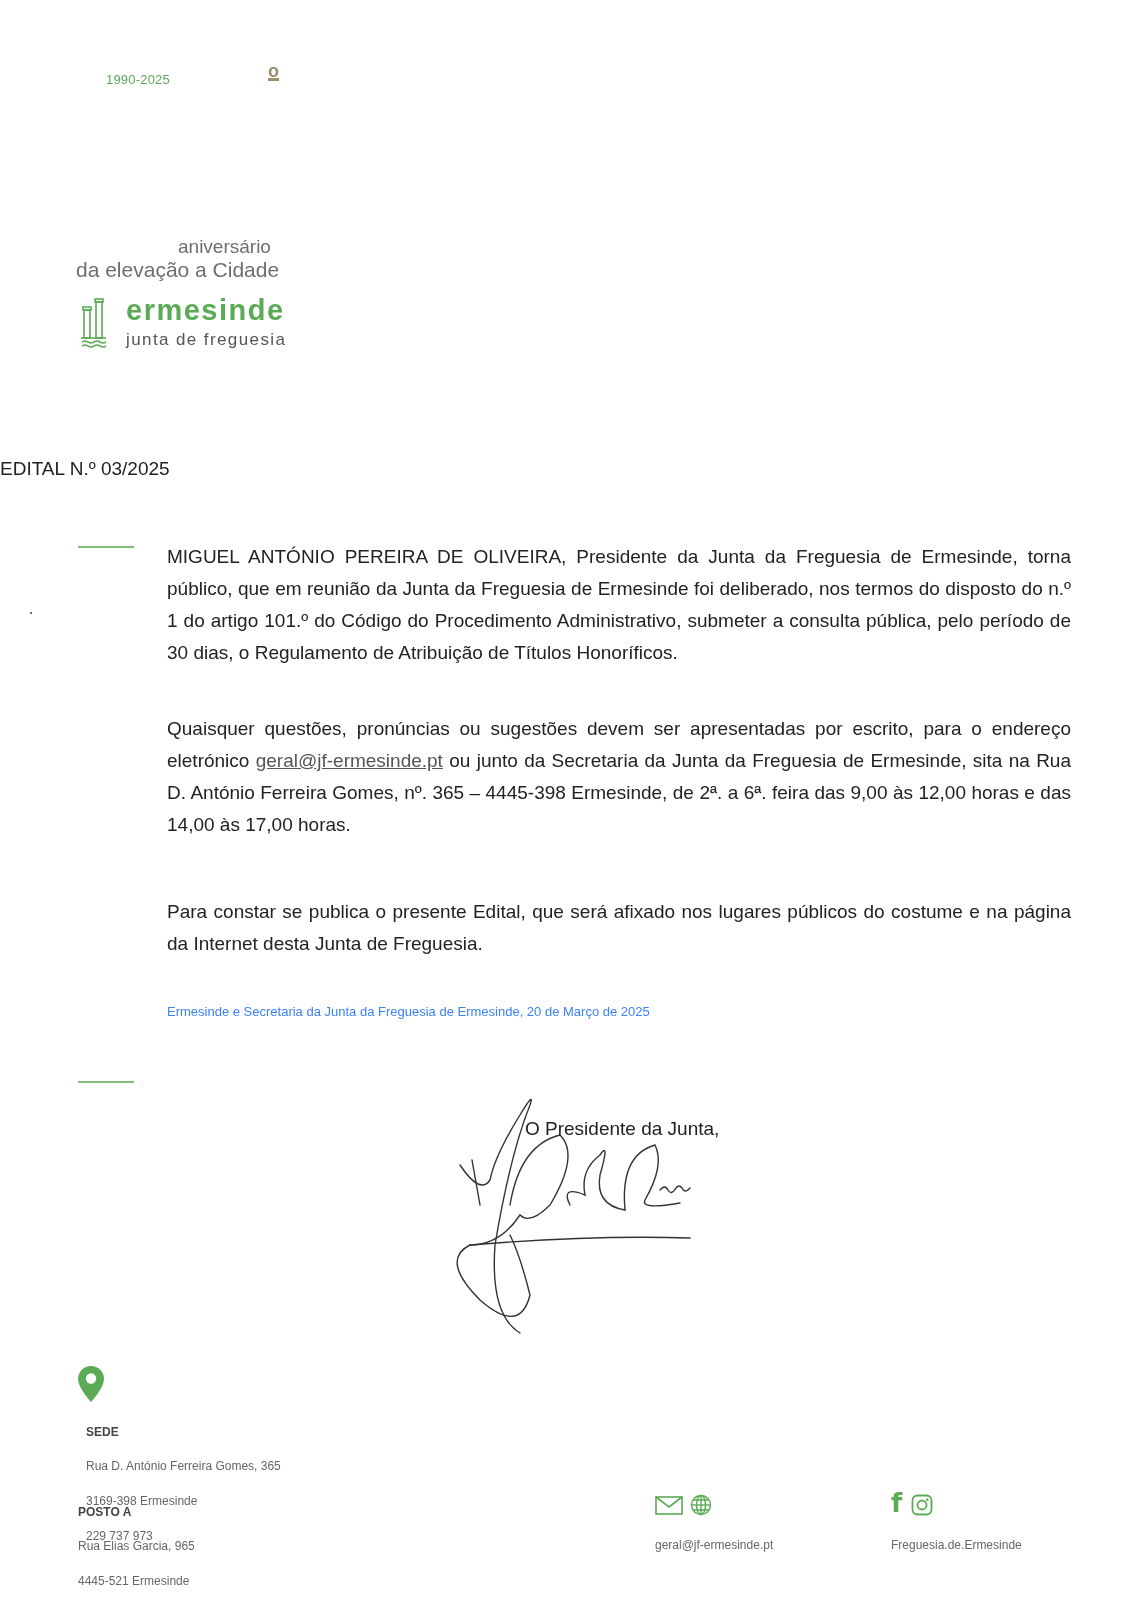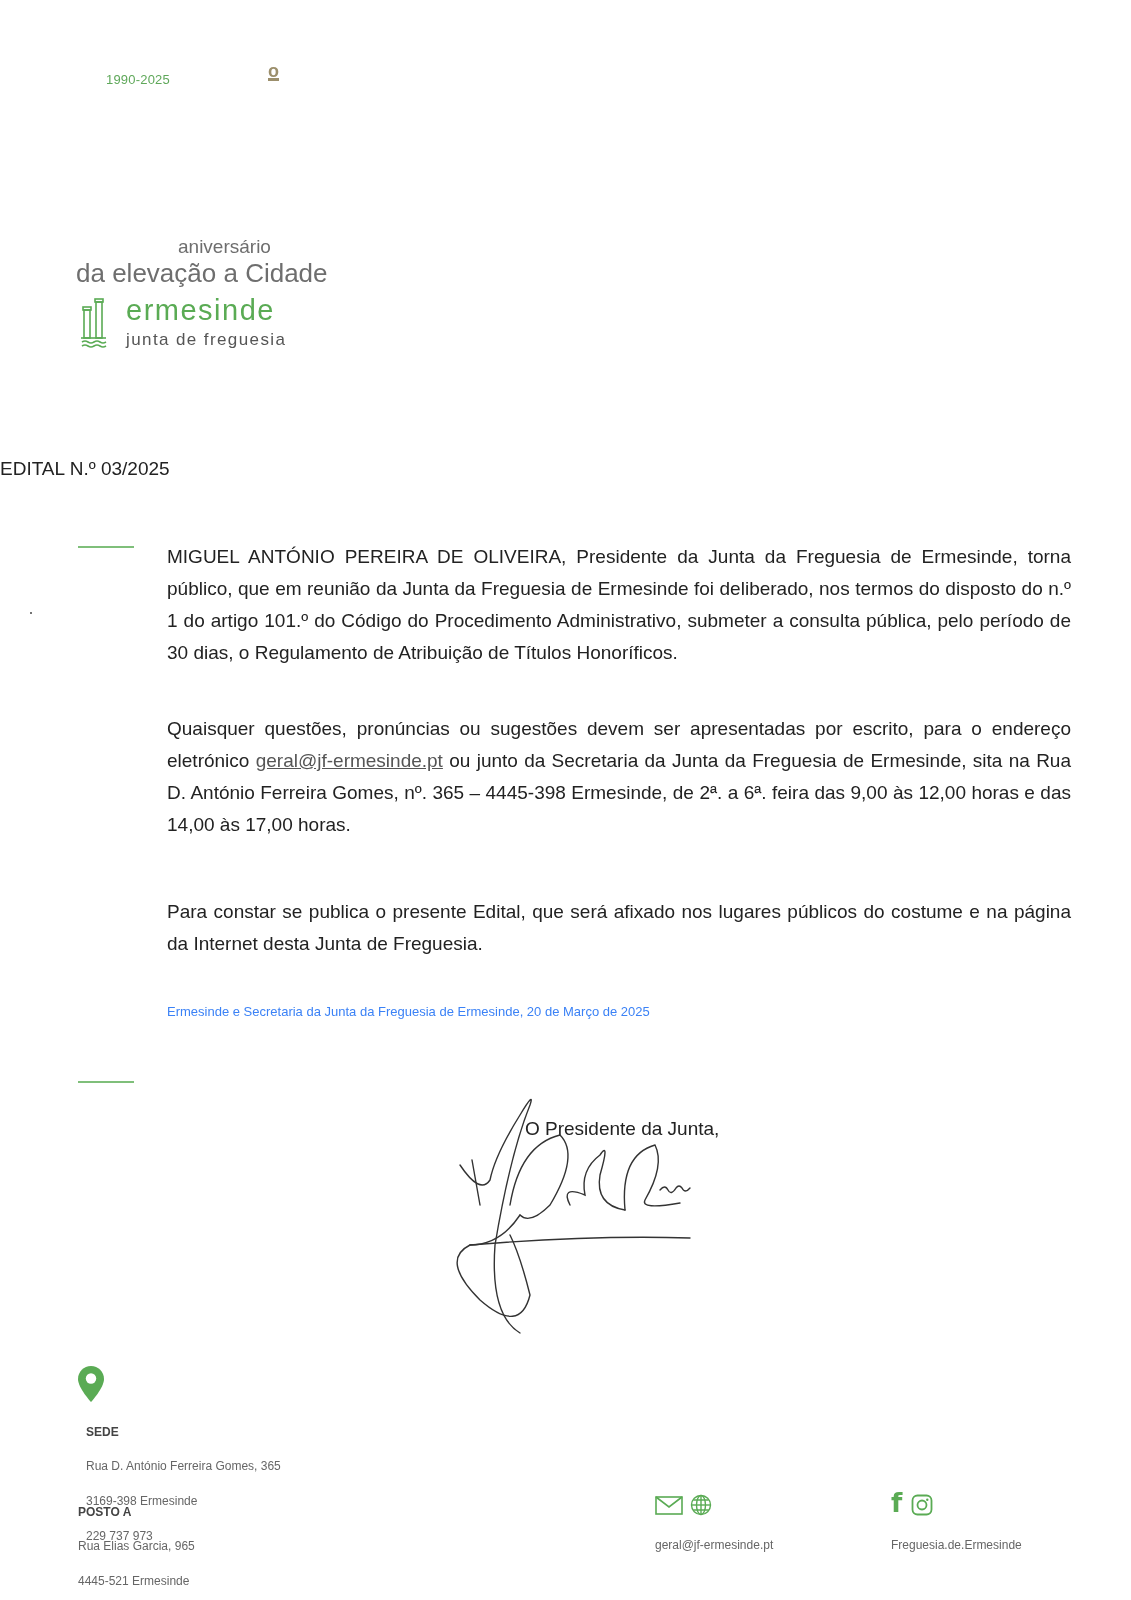--- a/index.html
+++ b/index.html
@@ -6,22 +6,22 @@
   body { width: 1131px; height: 1600px; position: relative; overflow: hidden;
          font-family: "Liberation Sans", sans-serif; color: #222; }
   .abs { position: absolute; }
 
   
   .logo-years { left: 106px; top: 72px; font-size: 13px; color: #5fa85a; letter-spacing: 0.2px; }
   .logo-35 { left: 84px; top: 40px; font-size: 200px; line-height: 200px; font-weight: bold;
              color: #9c8f6c; letter-spacing: -28px; font-family: "DejaVu Sans", sans-serif; }
   .logo-ord { left: 268px; top: 64px; font-size: 18px; color: #9c8f6c; font-weight: bold; }
   .logo-aniv { right: 842px; top: 236px; font-size: 19px; color: #6e6e6e; text-align: right; white-space: nowrap; }
-  .logo-elev { left: 76px; top: 258px; font-size: 26px; color: #6e6e6e; white-space: nowrap; }
-  .logo-town { left: 126px; top: 296px; font-size: 29px; color: #5aab54; font-weight: normal; letter-spacing: 1.5px; }
+  .logo-elev { left: 76px; top: 258px; font-size: 21px; color: #6e6e6e; white-space: nowrap; }
+  .logo-town { left: 126px; top: 296px; font-size: 29px; color: #5aab54; font-weight: bold; letter-spacing: 1.5px; }
   .logo-junta { left: 126px; top: 332px; font-size: 17px; color: #555; letter-spacing: 1.4px; }
 
   
   .title { left: 0; width: 1131px; top: 458px; text-align: left; font-size: 19px; color: #222; }
   .rule { height: 1.5px; background: #7fbf7a; }
   .para { left: 167px; width: 904px; font-size: 19px; line-height: 32px; text-align: justify; color: #222; }
   .para a { color: #555; text-decoration: underline; }
   .date { left: 167px; top: 1004px; font-size: 13px; color: #3b82f6; white-space: nowrap; }
   .sig-label { left: 525px; top: 1118px; font-size: 19px; color: #222; }
   .sig { left: 450px; top: 1085px; width: 290px; height: 250px; }

